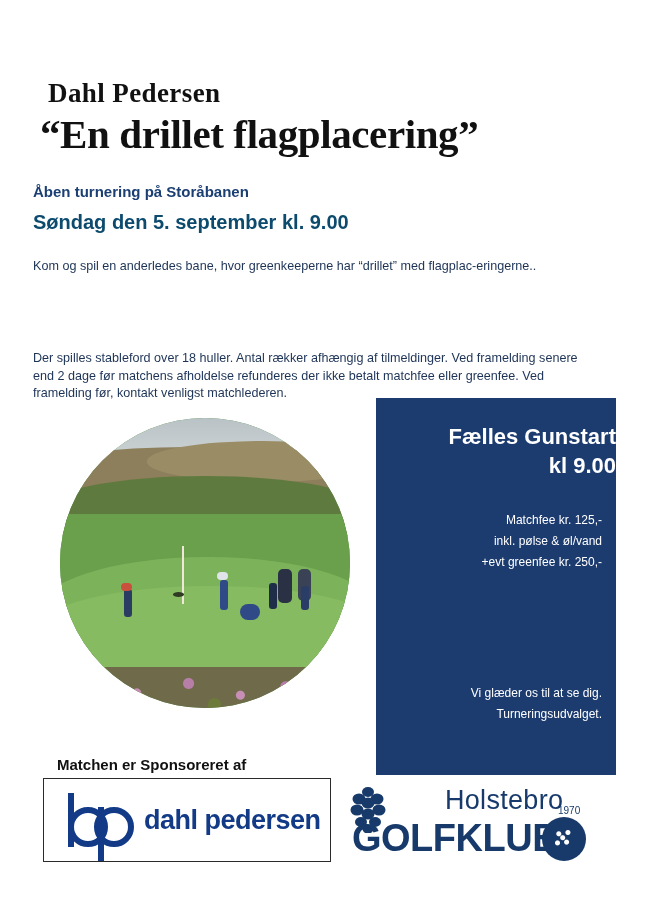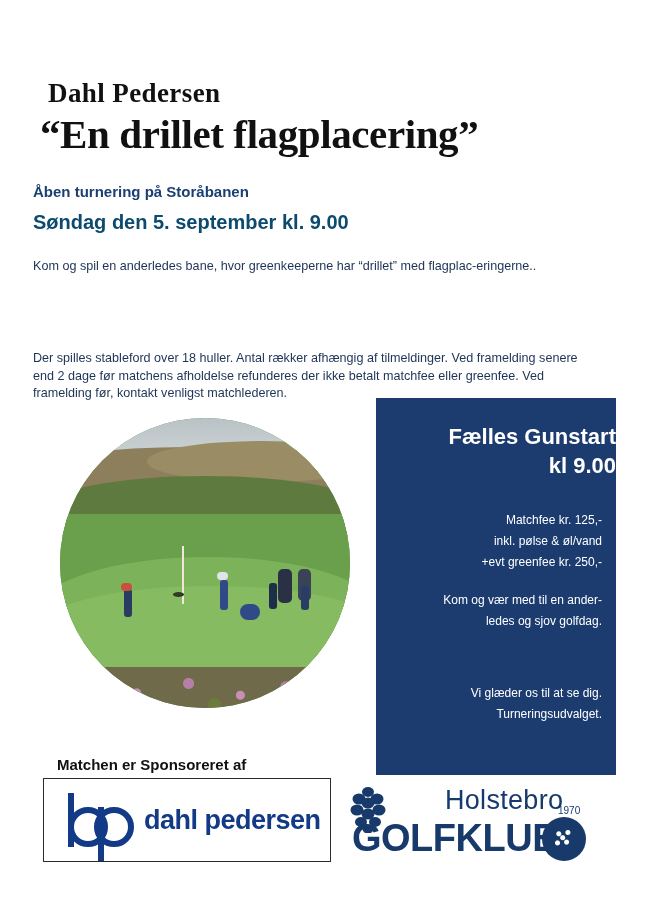--- a/index.html
+++ b/index.html
@@ -358,22 +358,20 @@
     <div class="golfer crouch"></div>
     <div class="flowers"></div>
   </div>
 
   <div class="panel">
     <div class="panel-title">Fælles Gunstart
 kl 9.00</div>
     <div class="panel-block panel-fee">Matchfee kr. 125,-
 inkl. pølse &amp; øl/vand
 +evt greenfee kr. 250,-</div>
-    <div class="panel-block panel-invite">Kom og vær med til en ander-
-ledes og sjov golfdag.</div>
     <div class="panel-block panel-closing">Vi glæder os til at se dig.
 Turneringsudvalget.</div>
   </div>
 
   <div class="sponsor-caption">Matchen er Sponsoreret af</div>
   <div class="sponsor-box">
     <div class="dp-mark">
       <div class="d-stem"></div>
       <div class="d-bowl"></div>
       <div class="p-stem"></div>

